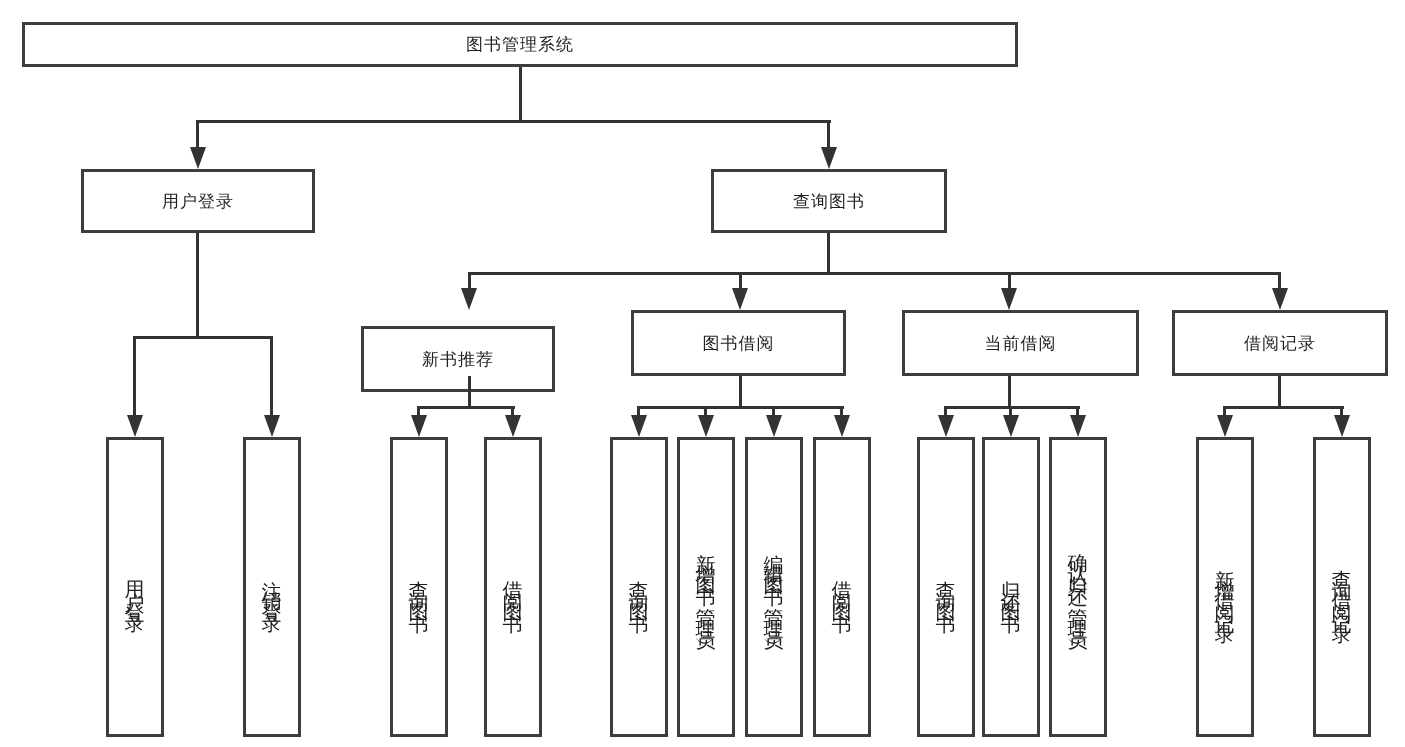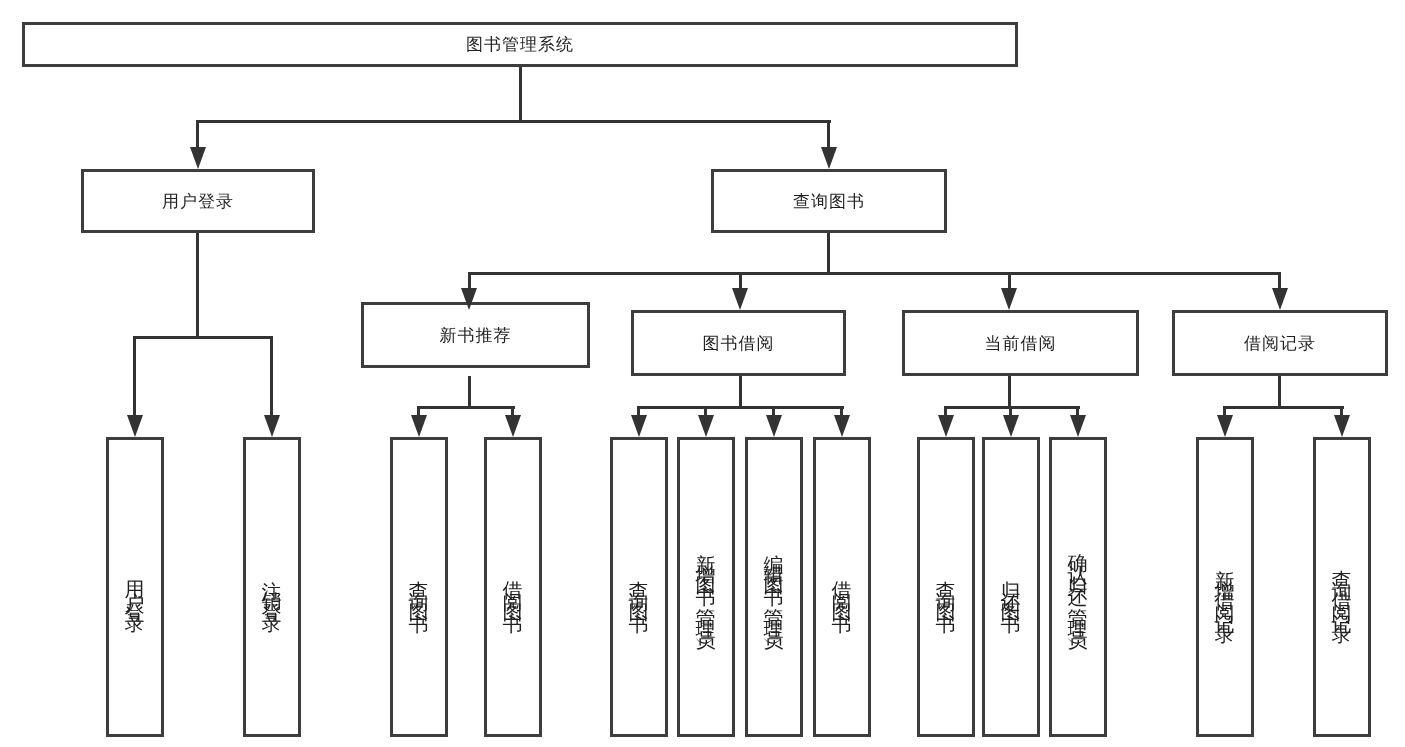--- a/index.html
+++ b/index.html
@@ -42,21 +42,21 @@
     <span>图书管理系统</span>
   </div>
 
   <div class="box h" style="left:81px;top:169px;width:234px;height:64px">
     <span>用户登录</span>
   </div>
   <div class="box h" style="left:711px;top:169px;width:236px;height:64px">
     <span>查询图书</span>
   </div>
 
-  <div class="box h" style="left:361px;top:302px;width:229px;height:66px">
+  <div class="box h" style="left:361px;top:326px;width:194px;height:66px">
     <span>新书推荐</span>
   </div>
   <div class="box h" style="left:631px;top:310px;width:215px;height:66px">
     <span>图书借阅</span>
   </div>
   <div class="box h" style="left:902px;top:310px;width:237px;height:66px">
     <span>当前借阅</span>
   </div>
   <div class="box h" style="left:1172px;top:310px;width:216px;height:66px">
     <span>借阅记录</span>

